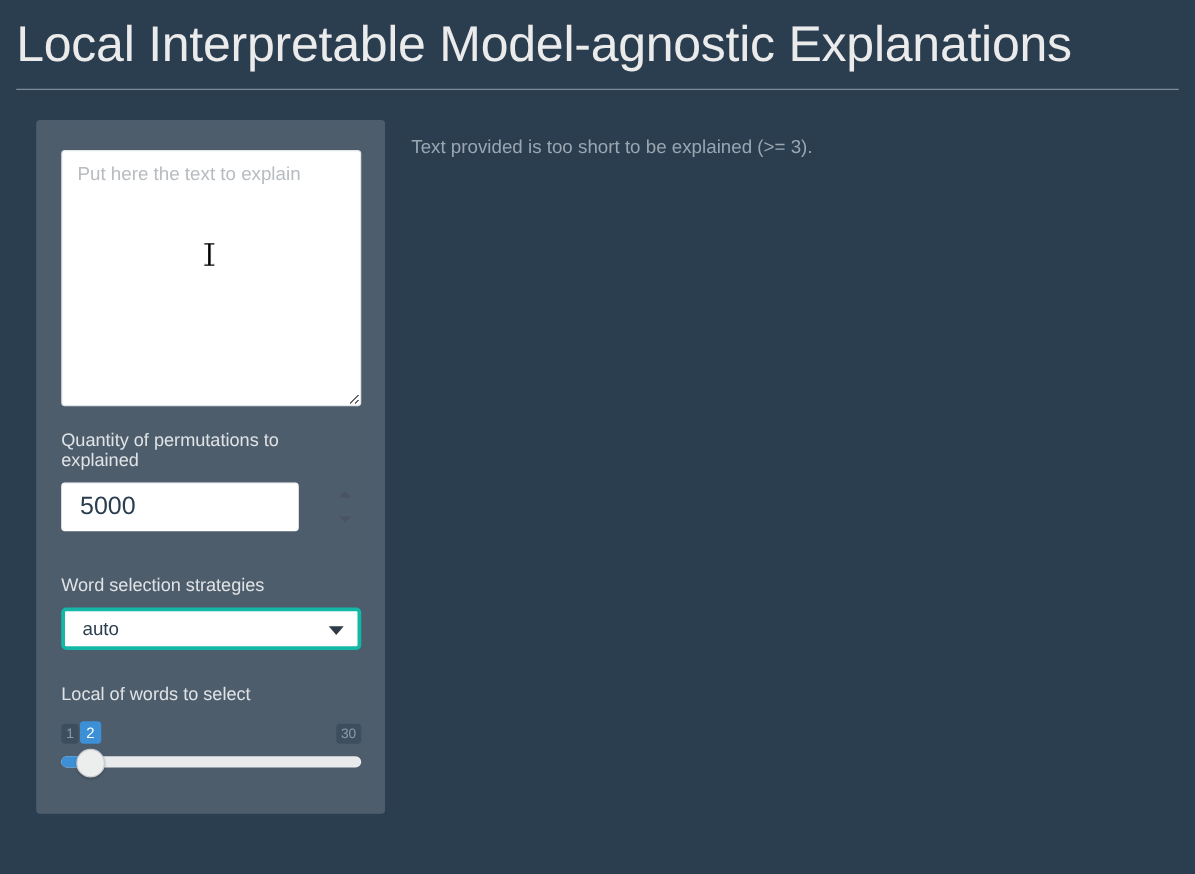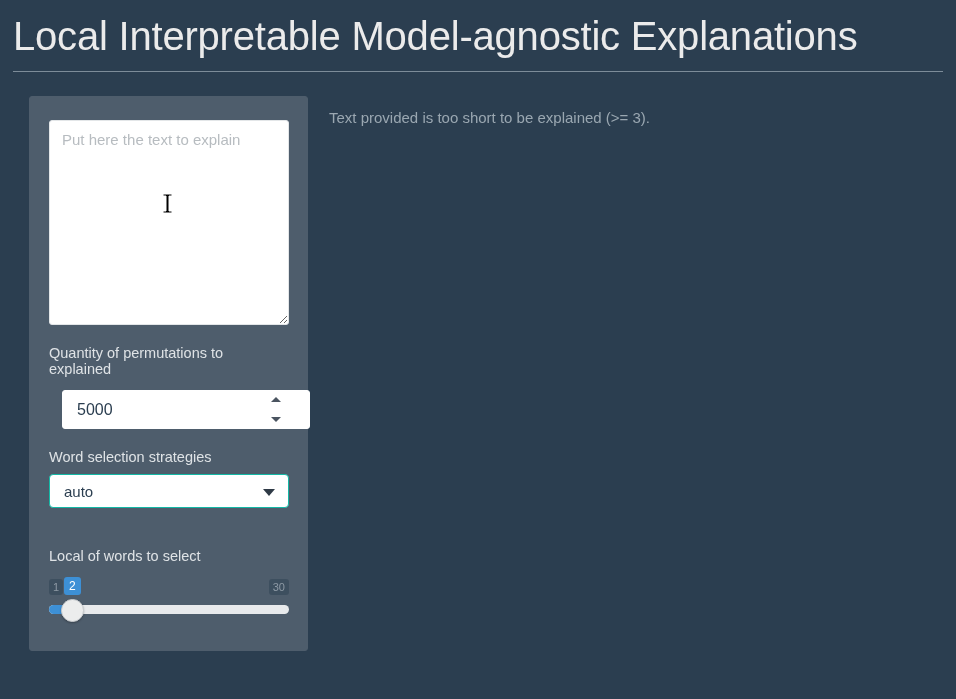--- a/index.html
+++ b/index.html
@@ -97,31 +97,31 @@
   }
 
   
   .group-number { top: 248px; }
   .number-row {
     position: relative;
     width: 240px;
   }
   .number-input {
     display: block;
-    width: 248px;
+    width: 190px;
     height: 39px;
     box-sizing: border-box;
     padding: 6px 26px 6px 14px;
-    margin: 13px;
+    margin: 0;
     background: #ffffff;
     border: 1px solid #ffffff;
     border-radius: 3px;
     color: #2b3e50;
     font-family: "Liberation Sans", sans-serif;
-    font-size: 16px;
+    font-size: 20px;
     outline: none;
   }
   .spinner {
     position: absolute;
     right: 8px;
     top: 7px;
     width: 11px;
     height: 25px;
     display: flex;
     flex-direction: column;
@@ -131,34 +131,34 @@
   .spin-up, .spin-down {
     width: 0;
     height: 0;
     border-left: 5px solid transparent;
     border-right: 5px solid transparent;
   }
   .spin-up { border-bottom: 5px solid #4a5460; }
   .spin-down { border-top: 5px solid #4a5460; }
 
   
-  .group-select { top: 352px; }
+  .group-select { top: 364px; }
   .select-row {
     position: relative;
     width: 240px;
   }
   .select-input {
     display: block;
     width: 240px;
     height: 34px;
     box-sizing: border-box;
     padding: 4px 30px 4px 14px;
     margin: 0;
     background: #ffffff;
-    border: 1px solid #14b8a6;
+    border: 3px solid #14b8a6;
     border-radius: 4px;
     color: #2b3e50;
     font-family: "Liberation Sans", sans-serif;
     font-size: 15px;
     outline: none;
     -webkit-appearance: none;
     -moz-appearance: none;
     appearance: none;
   }
   .select-caret {

